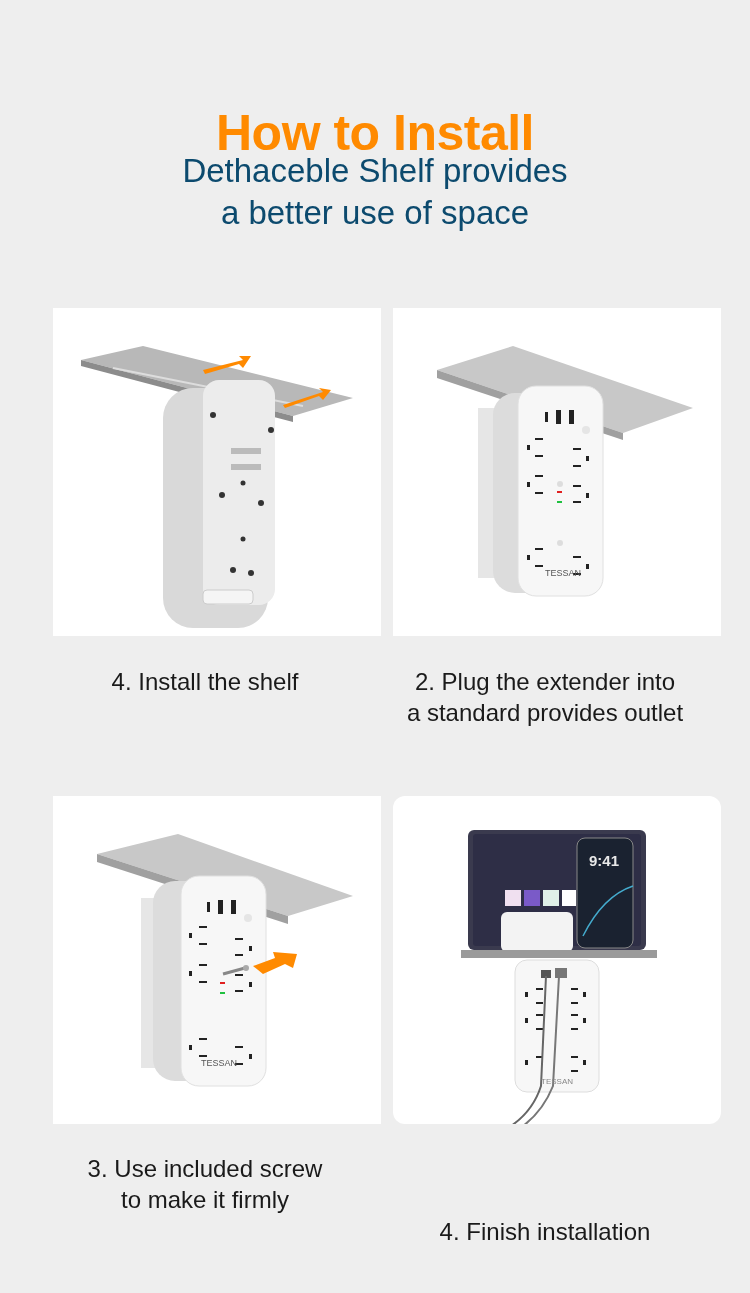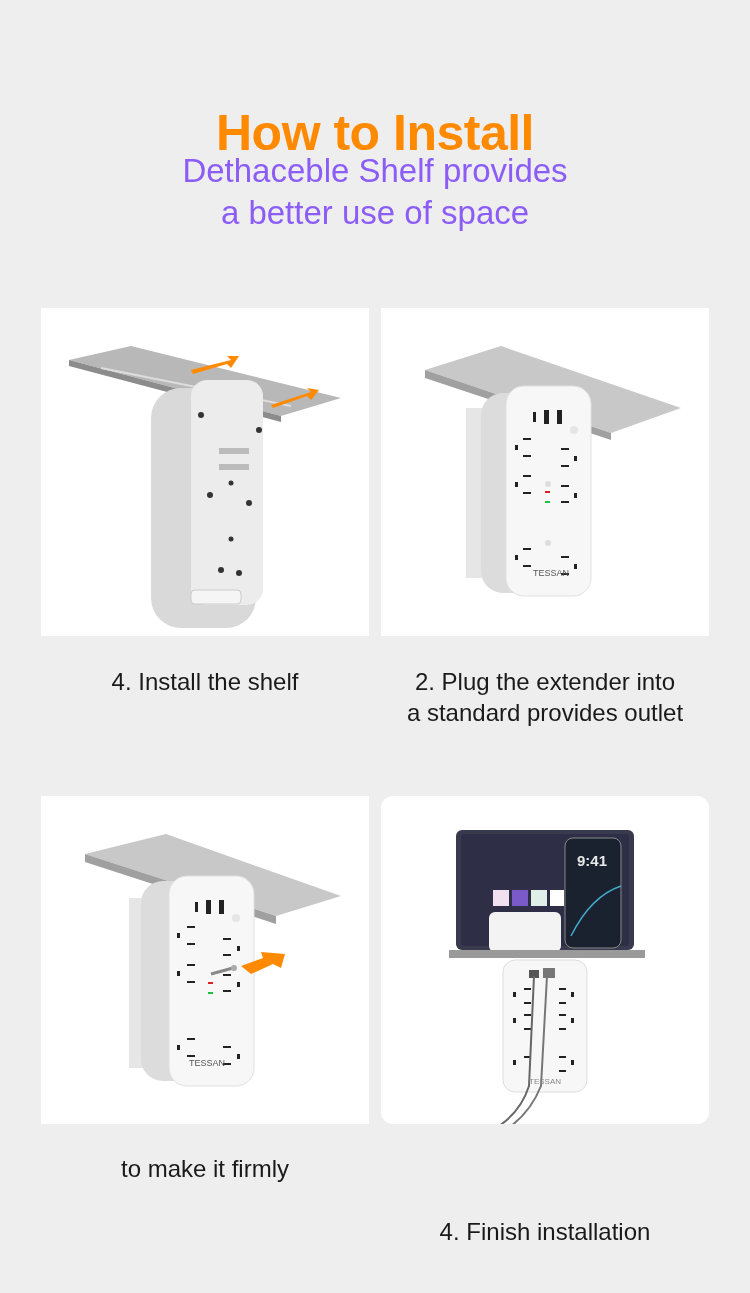--- a/index.html
+++ b/index.html
@@ -1,22 +1,22 @@
 <!DOCTYPE html>
 <html><head>
 <meta charset="utf-8">
 <style>
   html, body { margin:0; padding:0; }
   body { width:750px; height:1293px; background:#eeeeee; position:relative; overflow:hidden;
          font-family:"Liberation Sans", sans-serif; color:#111; }
   .title { position:absolute; top:68px; left:0; width:750px; text-align:center;
            font-size:50px; font-weight:bold; color:#ff8a00; letter-spacing:-0.5px;margin-top:36px; }
   .subtitle { position:absolute; top:150px; left:0; width:750px; text-align:center;
-              font-size:33px; line-height:42px; color:#8b5cf6; }
-  .card { position:absolute; width:328px; height:328px; background:#fff; overflow:hidden; }
+              font-size:33px; line-height:42px; color:#0c4a6e; }
+  .card { position:absolute; width:328px; height:328px; background:#fff; overflow:hidden;margin-left:12px; }
   .caption { position:absolute; width:350px; text-align:center; font-size:24px; line-height:31px; color:#1a1a1a; }
   svg { display:block; }
 </style>
 </head>
 <body>
 
 <div class="title">How to Install</div>
 <div class="subtitle">
   <div>Dethaceble Shelf provides</div>
   <div>a better use of space</div>
@@ -130,20 +130,21 @@
     </g>
     <rect x="167" y="186" width="5" height="2" fill="#e02020"></rect>
       <rect x="167" y="196" width="5" height="2" fill="#20c040"></rect>
     <line x1="170" y1="178" x2="192" y2="172" stroke="#888" stroke-width="3"></line>
     <circle cx="193" cy="172" r="3" fill="#aaa"></circle>
     <polygon points="200,170 222,162 220,156 244,158 240,172 232,168 210,178" fill="#ff8a00"></polygon>
     <text x="148" y="270" font-size="9" fill="#555" font-family="Liberation Sans, sans-serif">TESSAN</text>
   </svg>
 </div>
 <div class="caption" style="left:30px;top:1153px;">
+  <div>3. Use included screw</div>
   <div>to make it firmly</div>
 </div>
 
 <div class="card" style="left:381px;top:796px;border-radius:12px;">
   <svg width="328" height="328" viewBox="0 0 328 328">
     <rect x="75" y="34" width="178" height="120" rx="6" fill="#3a3a4e"></rect>
     <rect x="80" y="38" width="168" height="112" rx="3" fill="#2e2e46"></rect>
     <rect x="112" y="94" width="16" height="16" fill="#f0e0f0"></rect>
       <rect x="131" y="94" width="16" height="16" fill="#7a5ac8"></rect>
     <rect x="150" y="94" width="16" height="16" fill="#e0f0e8"></rect>

